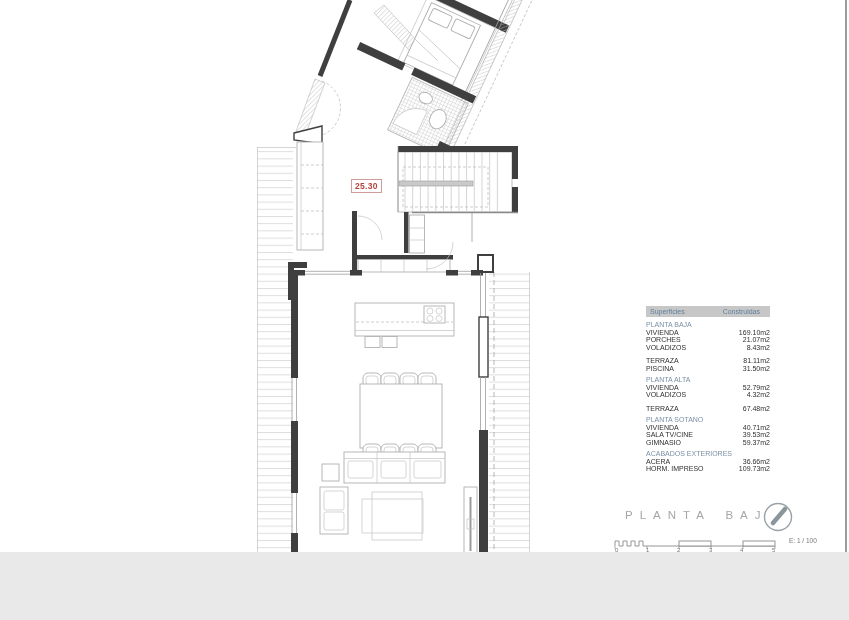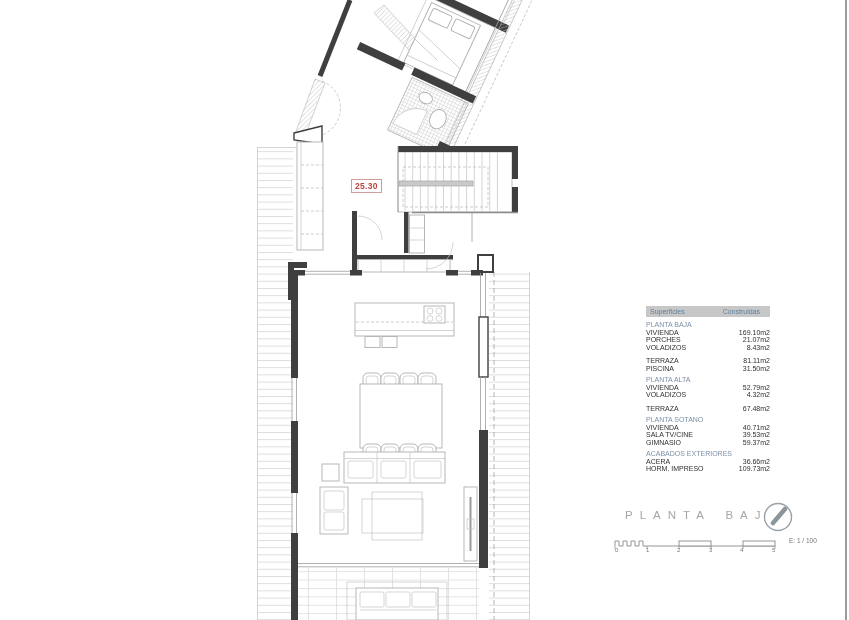--- a/index.html
+++ b/index.html
@@ -1,16 +1,16 @@
 <!DOCTYPE html>
 <html><head>
 <meta charset="utf-8">
 <style>
   html,body{margin:0;padding:0;background:#e9e9e9;font-family:"Liberation Sans",sans-serif;}
-  .sheet{position:relative;width:849px;height:620px;background:#ffffff;overflow:hidden;}
+  .sheet{position:relative;width:849px;height:552px;background:#ffffff;overflow:hidden;}
   svg{position:absolute;left:0;top:0;}
   svg .w{fill:#3f3f3f;stroke:none;}
   svg .f{fill:#ffffff;stroke:#b0b0b0;stroke-width:0.9;}
   svg .fl{stroke:#c3c3c3;stroke-width:0.7;fill:none;}
   svg .dash{stroke:#c0c0c0;stroke-width:0.8;fill:none;stroke-dasharray:3 2;}
   svg .thin{stroke:#9d9d9d;stroke-width:0.8;fill:none;}
   svg .med{stroke:#8a8a8a;stroke-width:1.6;fill:none;}
   .dim-label{position:absolute;left:351px;top:179px;background:#fffdfd;border:1px solid #cf9d99;
     color:#b5443c;font-size:8.5px;font-weight:bold;padding:1px 3px;letter-spacing:0.3px;}
   .edge-line{position:absolute;left:845px;top:0;width:2px;height:620px;background:#9b9b9b;}

